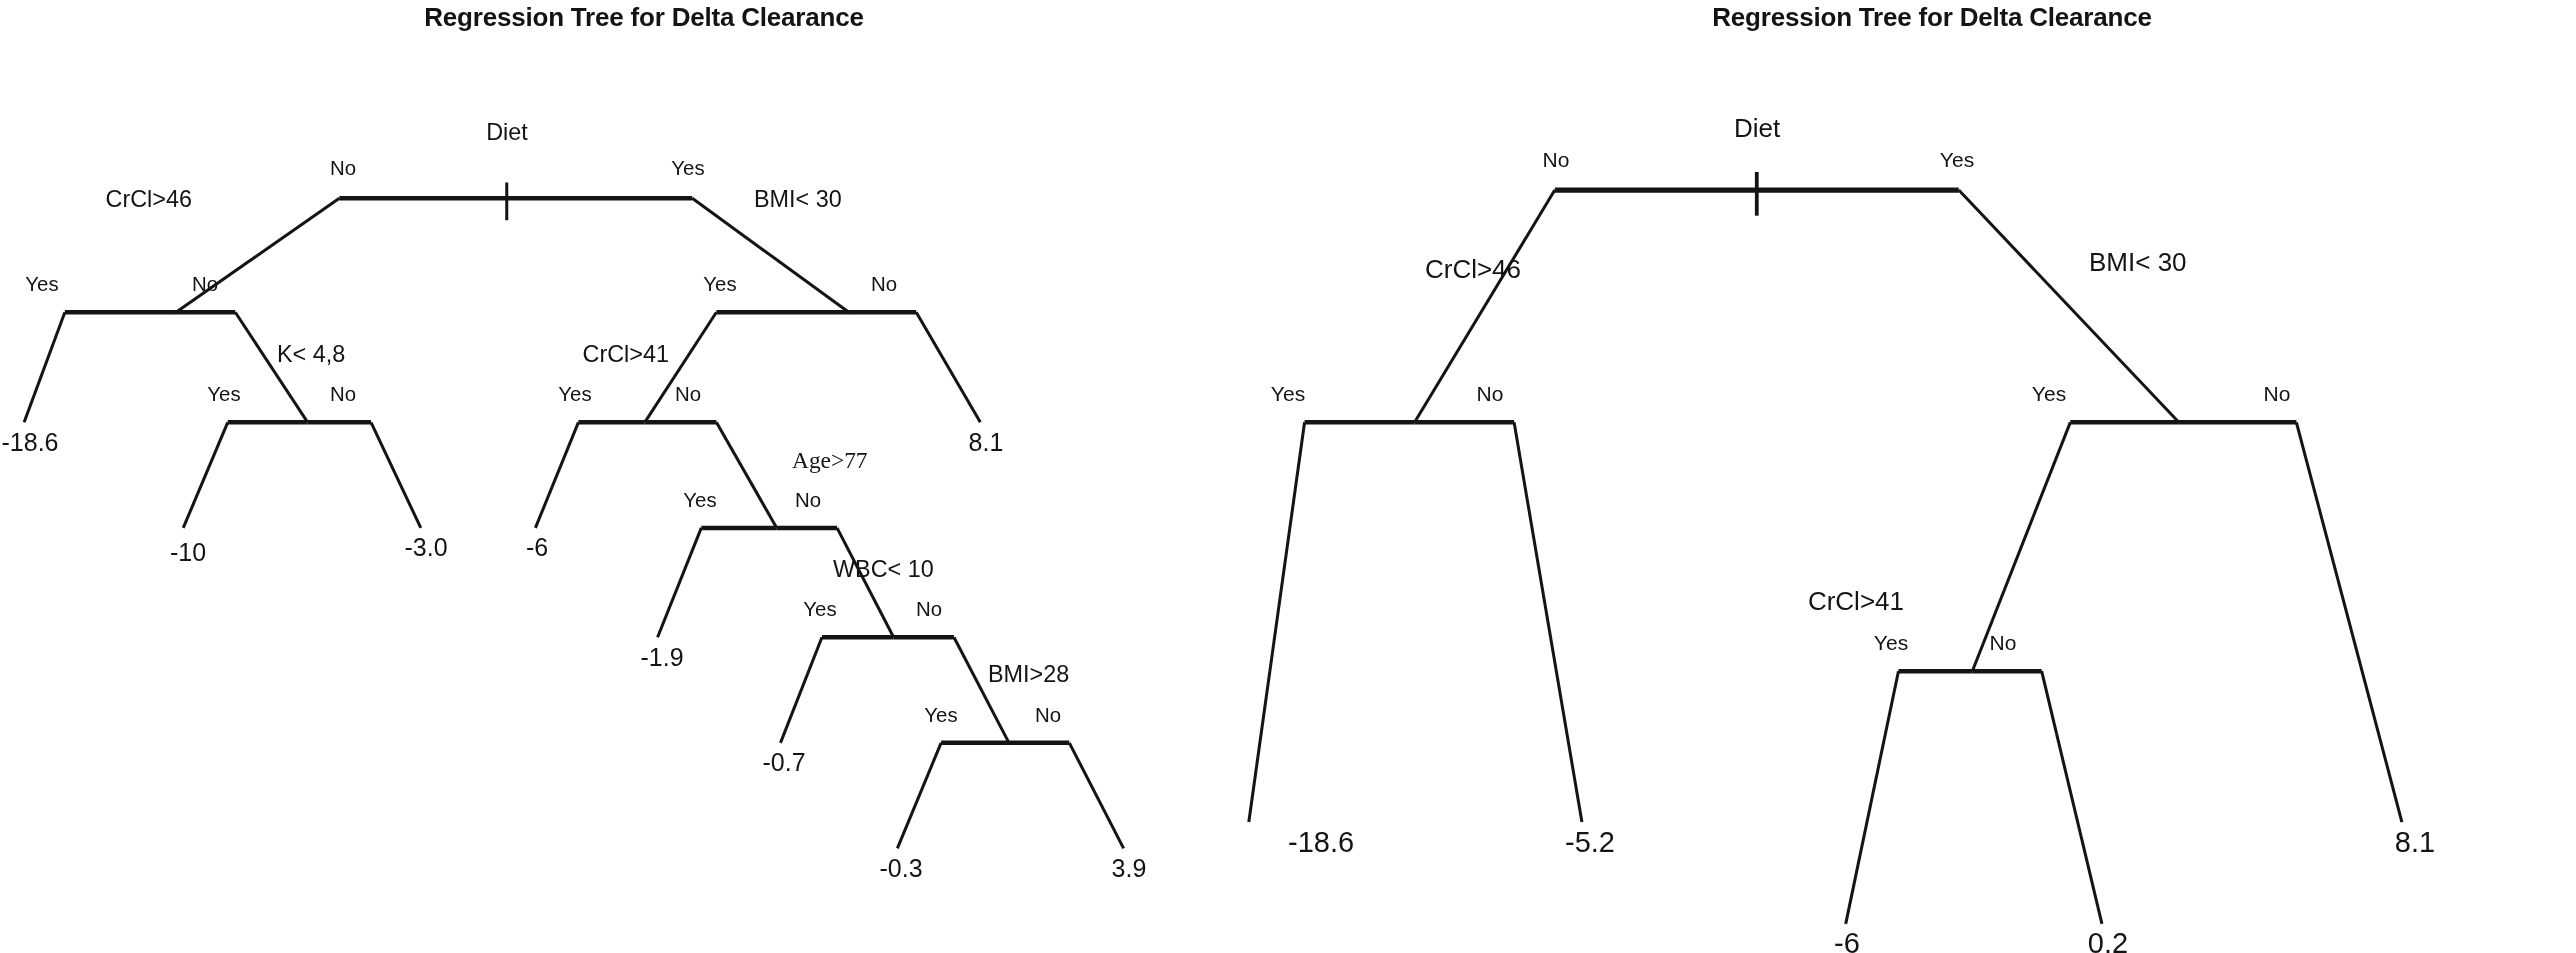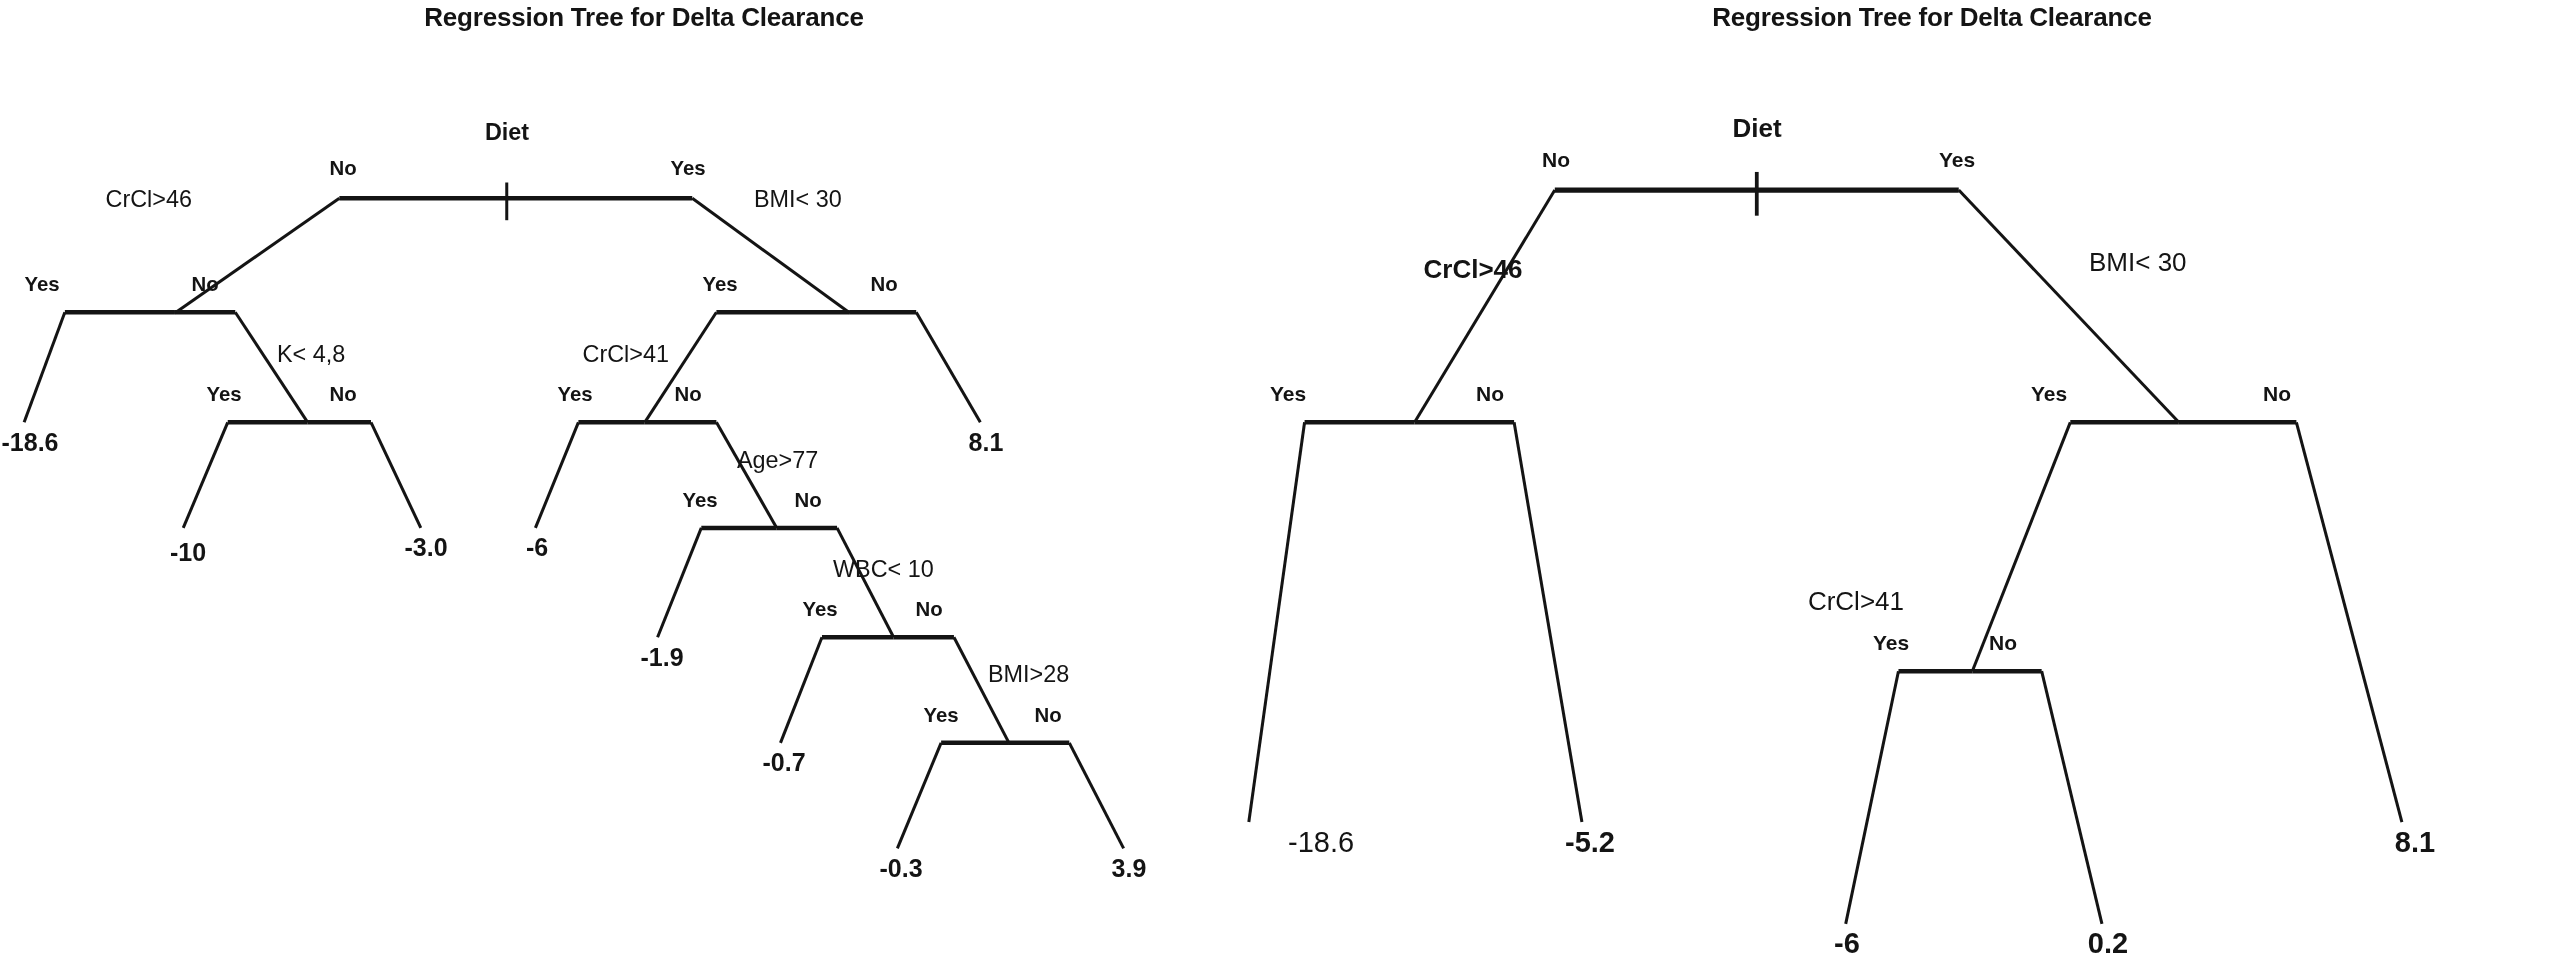--- a/index.html
+++ b/index.html
@@ -66,21 +66,21 @@
   }
   .lbl-split  { font-size: 23.4px; }
   .lbl-branch { font-size: 20.4px; }
   .lbl-leaf   { font-size: 25px; }
 
   
   #panel-right .lbl-split  { font-size: 26px; }
   #panel-right .lbl-branch { font-size: 21px; }
   #panel-right .lbl-leaf   { font-size: 29px; }
 
-  .anchor-c { transform: translateX(-50%); font-weight: bold; }
+  .anchor-c { transform: translateX(-50%); }
   .anchor-r { transform: translateX(-100%); }
 </style>
 </head>
 <body>
 
 <div id="root">
 
   <div class="panel" id="panel-left">
 
     <div class="tree-title">Regression Tree for Delta Clearance</div>
@@ -142,21 +142,21 @@
       <line x1="1248" y1="985" x2="1190" y2="1125" stroke-width="4"></line>
 
       <line x1="1418" y1="985" x2="1490" y2="1125" stroke-width="4"></line>
     </svg>
 
     <div class="lbl lbl-split anchor-c" style="left:507px; top:121px;">Diet</div>
     <div class="lbl lbl-split anchor-r" style="left:192px; top:188px;">CrCl&gt;46</div>
     <div class="lbl lbl-split" style="left:754px; top:188px;">BMI&lt; 30</div>
     <div class="lbl lbl-split" style="left:277px; top:343px;">K&lt; 4,8</div>
     <div class="lbl lbl-split anchor-r" style="left:669px; top:343px;">CrCl&gt;41</div>
-    <div class="lbl lbl-split" style="left:737px; top:449px;">Age&gt;77</div>
+    <div class="lbl lbl-split" style="left:792px; top:449px;font-family:Liberation Serif, serif;">Age&gt;77</div>
     <div class="lbl lbl-split" style="left:833px; top:558px;">WBC&lt; 10</div>
     <div class="lbl lbl-split" style="left:988px; top:663px;">BMI&gt;28</div>
 
     <div class="lbl lbl-branch anchor-c" style="left:343px; top:158px;">No</div>
     <div class="lbl lbl-branch anchor-c" style="left:688px; top:158px;">Yes</div>
 
     <div class="lbl lbl-branch anchor-c" style="left:42px; top:274px;">Yes</div>
     <div class="lbl lbl-branch anchor-c" style="left:205px; top:274px;">No</div>
 
     <div class="lbl lbl-branch anchor-c" style="left:224px; top:384px;">Yes</div>

